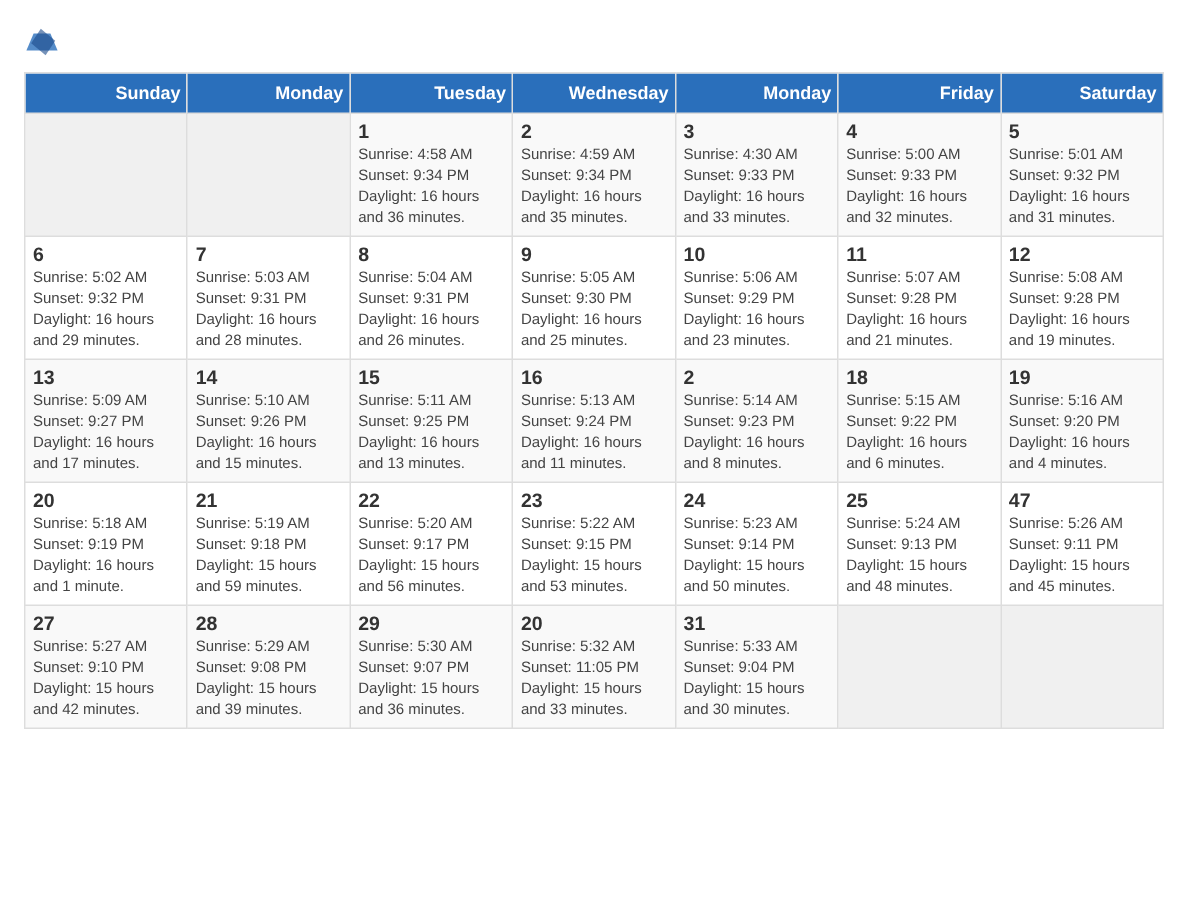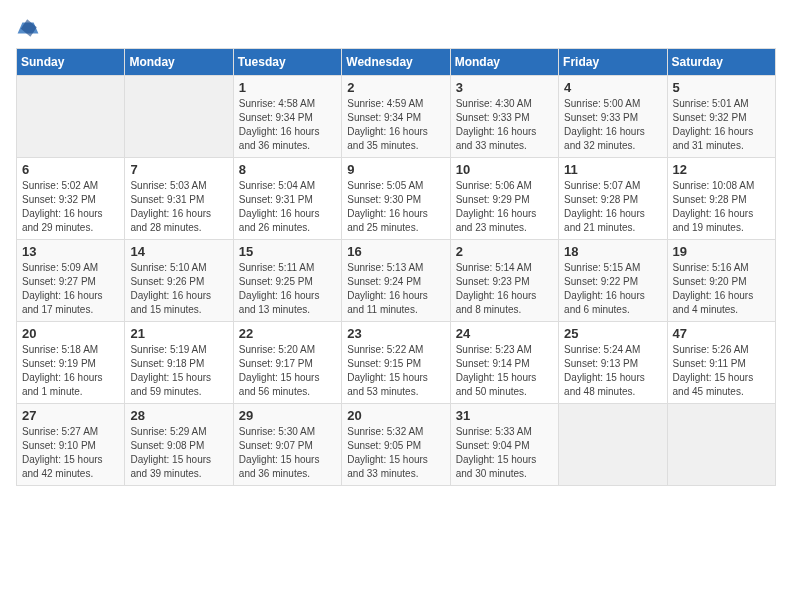--- a/index.html
+++ b/index.html
@@ -50,21 +50,21 @@
     table {
       width: 100%;
       border-collapse: collapse;
       font-size: 11px;
     }
     thead tr th {
       background-color: #2a6fbb;
       color: #fff;
       font-weight: bold;
       padding: 6px 4px;
-      text-align: left;
+      text-align: right;
       border: 1px solid #ddd;
       font-size: 12px;
     }
     tbody tr td {
       vertical-align: top;
       border: 1px solid #ddd;
       padding: 4px 5px;
       width: calc(100% / 7);
       height: 80px;
       color: #333;
@@ -190,21 +190,21 @@
 Daylight: 16 hours and 23 minutes.</div>
         </td>
         <td>
           <span class="day-num">11</span>
           <div class="cell-content">Sunrise: 5:07 AM
 Sunset: 9:28 PM
 Daylight: 16 hours and 21 minutes.</div>
         </td>
         <td>
           <span class="day-num">12</span>
-          <div class="cell-content">Sunrise: 10:08 AM
+          <div class="cell-content">Sunrise: 5:08 AM
 Sunset: 9:28 PM
 Daylight: 16 hours and 19 minutes.</div>
         </td>
       </tr>
       <tr>
         <td>
           <span class="day-num">13</span>
           <div class="cell-content">Sunrise: 5:09 AM
 Sunset: 9:27 PM
 Daylight: 16 hours and 17 minutes.</div>
@@ -305,21 +305,21 @@
         </td>
         <td>
           <span class="day-num">29</span>
           <div class="cell-content">Sunrise: 5:30 AM
 Sunset: 9:07 PM
 Daylight: 15 hours and 36 minutes.</div>
         </td>
         <td>
           <span class="day-num">20</span>
           <div class="cell-content">Sunrise: 5:32 AM
-Sunset: 9:05 PM
+Sunset: 11:05 PM
 Daylight: 15 hours and 33 minutes.</div>
         </td>
         <td>
           <span class="day-num">31</span>
           <div class="cell-content">Sunrise: 5:33 AM
 Sunset: 9:04 PM
 Daylight: 15 hours and 30 minutes.</div>
         </td>
         <td class="empty-cell"></td>
         <td class="empty-cell"></td>

